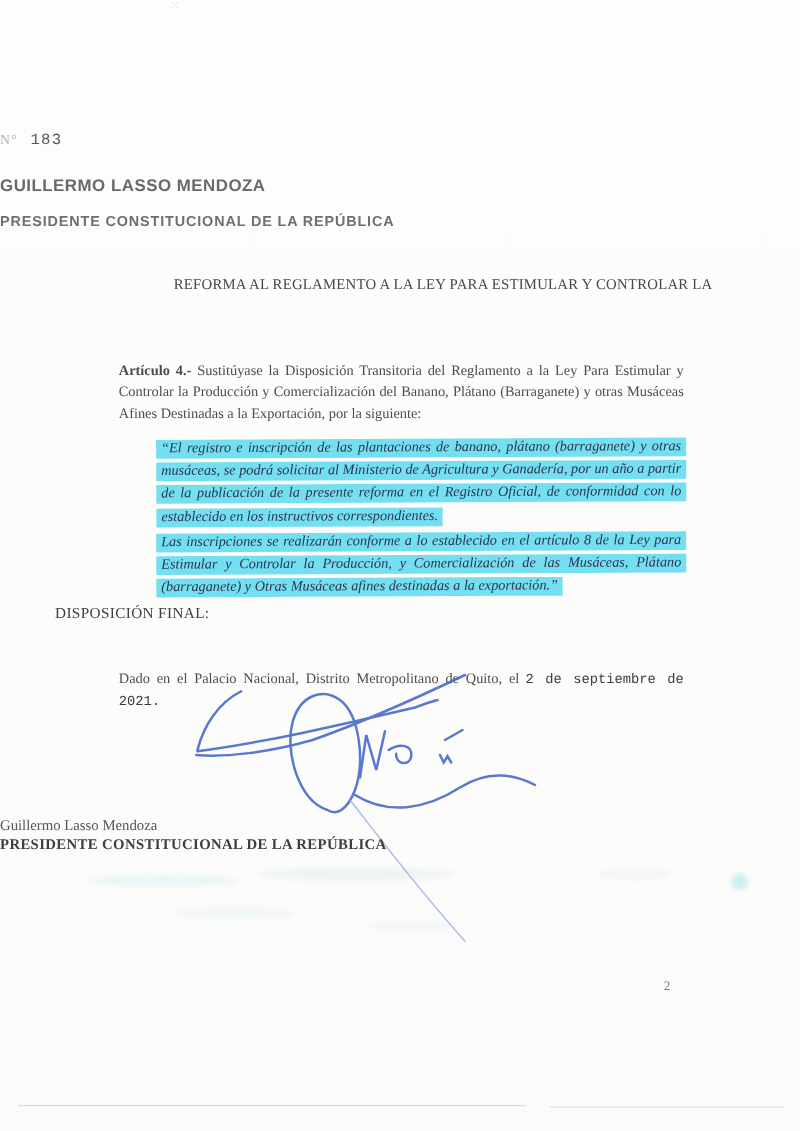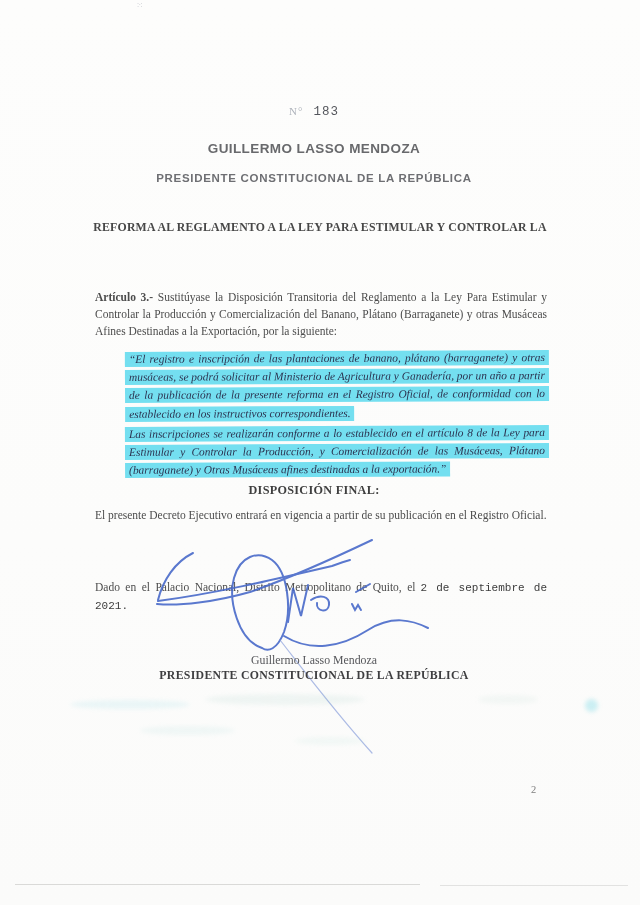--- a/index.html
+++ b/index.html
@@ -6,61 +6,61 @@
   .page{
     position:relative;
     width:640px;height:905px;
     margin:0 auto;
     background:linear-gradient(180deg,#fdfdfc 0%,#fcfcfb 60%,#fbfbfa 100%);
     overflow:hidden;
     font-family:"Liberation Serif", serif;
     color:#4a4a4a;
   }
   .abs{position:absolute;}
-  .centered{left:0;right:12px;text-align:center;}
+  .centered{left:0;right:12px;text-align:left;}
 
   
   .corner-mark{left:136px;top:0;width:14px;height:12px;color:#b9bcc4;font-size:9px;opacity:.55;font-family:"DejaVu Sans",sans-serif;}
   .bottom-scanline{height:1px;background:#d2d2d0;}
   .smudge{filter:blur(2px);border-radius:50%;pointer-events:none;}
 
   
   .numline{top:104px;font-size:12px;letter-spacing:1px;}
   .n-label{color:#adb2ba;font-size:11px;}
   .n-value{color:#54565c;font-family:"Liberation Mono",monospace;font-size:12.5px;margin-left:10px;}
 
   
   .hdr-name{top:141px;font-family:"Liberation Sans",sans-serif;font-weight:bold;font-size:13.5px;letter-spacing:.4px;color:#68696c;}
   .hdr-title{top:172px;font-family:"Liberation Sans",sans-serif;font-weight:bold;font-size:11.5px;letter-spacing:.7px;color:#6e6f73;}
 
   
-  .doc-title{top:219px;left:70px;width:500px;text-align:center;font-weight:bold;font-size:11.8px;line-height:17.5px;color:#474747;letter-spacing:.2px;}
+  .doc-title{top:219px;left:70px;width:500px;text-align:right;font-weight:normal;font-size:11.8px;line-height:17.5px;color:#474747;letter-spacing:.2px;}
 
   
   .body-par{left:95px;width:452px;font-size:11.5px;line-height:17px;text-align:justify;margin:0;color:#4c4c4c;}
   .article{top:289px;}
   .art-label{font-weight:bold;}
 
   
   .hl-par{left:125px;width:424px;font-size:11.4px;line-height:18.2px;text-align:justify;margin:0;transform:rotate(-0.25deg);}
   .hl1{top:349px;}
   .hl2{top:424px;}
   .hl{
     font-style:italic;
     color:#2b3350;
     background:var(--hl,#74dff0);
     padding:1px 4px 2px 4px;
     -webkit-box-decoration-break:clone;
     box-decoration-break:clone;
   }
 
   
-  .disp-heading{top:483px;font-weight:bold;font-size:12.2px;letter-spacing:.3px;color:#3f3f3f;}
+  .disp-heading{top:483px;font-weight:normal;font-size:12.2px;letter-spacing:.3px;color:#3f3f3f;padding-left:44px;}
   .vigencia{top:507px;}
-  .dateline{top:535px;margin-top:44px;}
+  .dateline{top:535px;}
   .typed{font-family:"Liberation Mono",monospace;font-size:11px;color:#3c3c3c;margin-left:5px;}
 
   
   .sig-svg{left:0;top:0;width:640px;height:905px;pointer-events:none;}
   .sig-name{top:653px;font-size:11.8px;color:#55565a;}
   .sig-title{top:668px;font-weight:bold;font-size:11.8px;letter-spacing:.3px;color:#3e3e40;}
 
   .page-num{left:531px;top:784px;font-size:10.5px;color:#7d7d7d;}
 </style>
 </head>
@@ -74,27 +74,26 @@
     <span class="n-label">N°</span><span class="n-value">183</span>
   </div>
 
   <div class="abs centered hdr-name">GUILLERMO LASSO MENDOZA</div>
   <div class="abs centered hdr-title">PRESIDENTE CONSTITUCIONAL DE LA REPÚBLICA</div>
 
   <div class="abs doc-title">
     <div>REFORMA AL REGLAMENTO A LA LEY PARA ESTIMULAR Y CONTROLAR LA</div>
   </div>
 
-  <p class="abs body-par article"><span class="art-label">Artículo 3.-</span><span> Sustitúyase la Disposición Transitoria del Reglamento a la Ley Para Estimular y Controlar la Producción y Comercialización del Banano, Plátano (Barraganete) y otras Musáceas Afines Destinadas a la Exportación, por la siguiente:</span></p>
+  <p class="abs body-par article"><span class="art-label">Artículo 4.-</span><span> Sustitúyase la Disposición Transitoria del Reglamento a la Ley Para Estimular y Controlar la Producción y Comercialización del Banano, Plátano (Barraganete) y otras Musáceas Afines Destinadas a la Exportación, por la siguiente:</span></p>
 
   <p class="abs hl-par hl1"><span class="hl">“El registro e inscripción de las plantaciones de banano, plátano (barraganete) y otras musáceas, se podrá solicitar al Ministerio de Agricultura y Ganadería, por un año a partir de la publicación de la presente reforma en el Registro Oficial, de conformidad con lo establecido en los instructivos correspondientes.</span></p>
   <p class="abs hl-par hl2"><span class="hl">Las inscripciones se realizarán conforme a lo establecido en el artículo 8 de la Ley para Estimular y Controlar la Producción, y Comercialización de las Musáceas, Plátano (barraganete) y Otras Musáceas afines destinadas a la exportación.”</span></p>
 
   <div class="abs centered disp-heading">DISPOSICIÓN FINAL:</div>
-  <p class="abs body-par vigencia">El presente Decreto Ejecutivo entrará en vigencia a partir de su publicación en el Registro Oficial.</p>
   <p class="abs body-par dateline"><span>Dado en el Palacio Nacional, Distrito Metropolitano de Quito, el</span><span class="typed">2 de septiembre de 2021.</span></p>
 
   <svg class="abs sig-svg" viewBox="0 0 640 905" aria-hidden="true">
     <g fill="none" stroke="var(--ink,#4466c8)" stroke-width="2" stroke-linecap="round" opacity="0.88">
       <path d="M 193 553 C 175 562, 163 580, 158 600"></path>
       <path d="M 372 540 C 330 560, 290 578, 250 592 C 215 602, 180 606, 157 604"></path>
       <path d="M 158 601 C 212 594, 272 580, 332 566 C 340 563, 346 561, 350 560"></path>
       <path d="M 262 648 C 238 640, 228 600, 234 578 C 240 556, 258 550, 272 560 C 288 572, 292 610, 284 632 C 277 650, 268 652, 262 648"></path>
       <path d="M 288 622 L 293 588 L 301 616 L 308 585"></path>
       <path d="M 311 600 C 320 594, 330 596, 329 605 C 328 613, 316 612, 317 603"></path>

